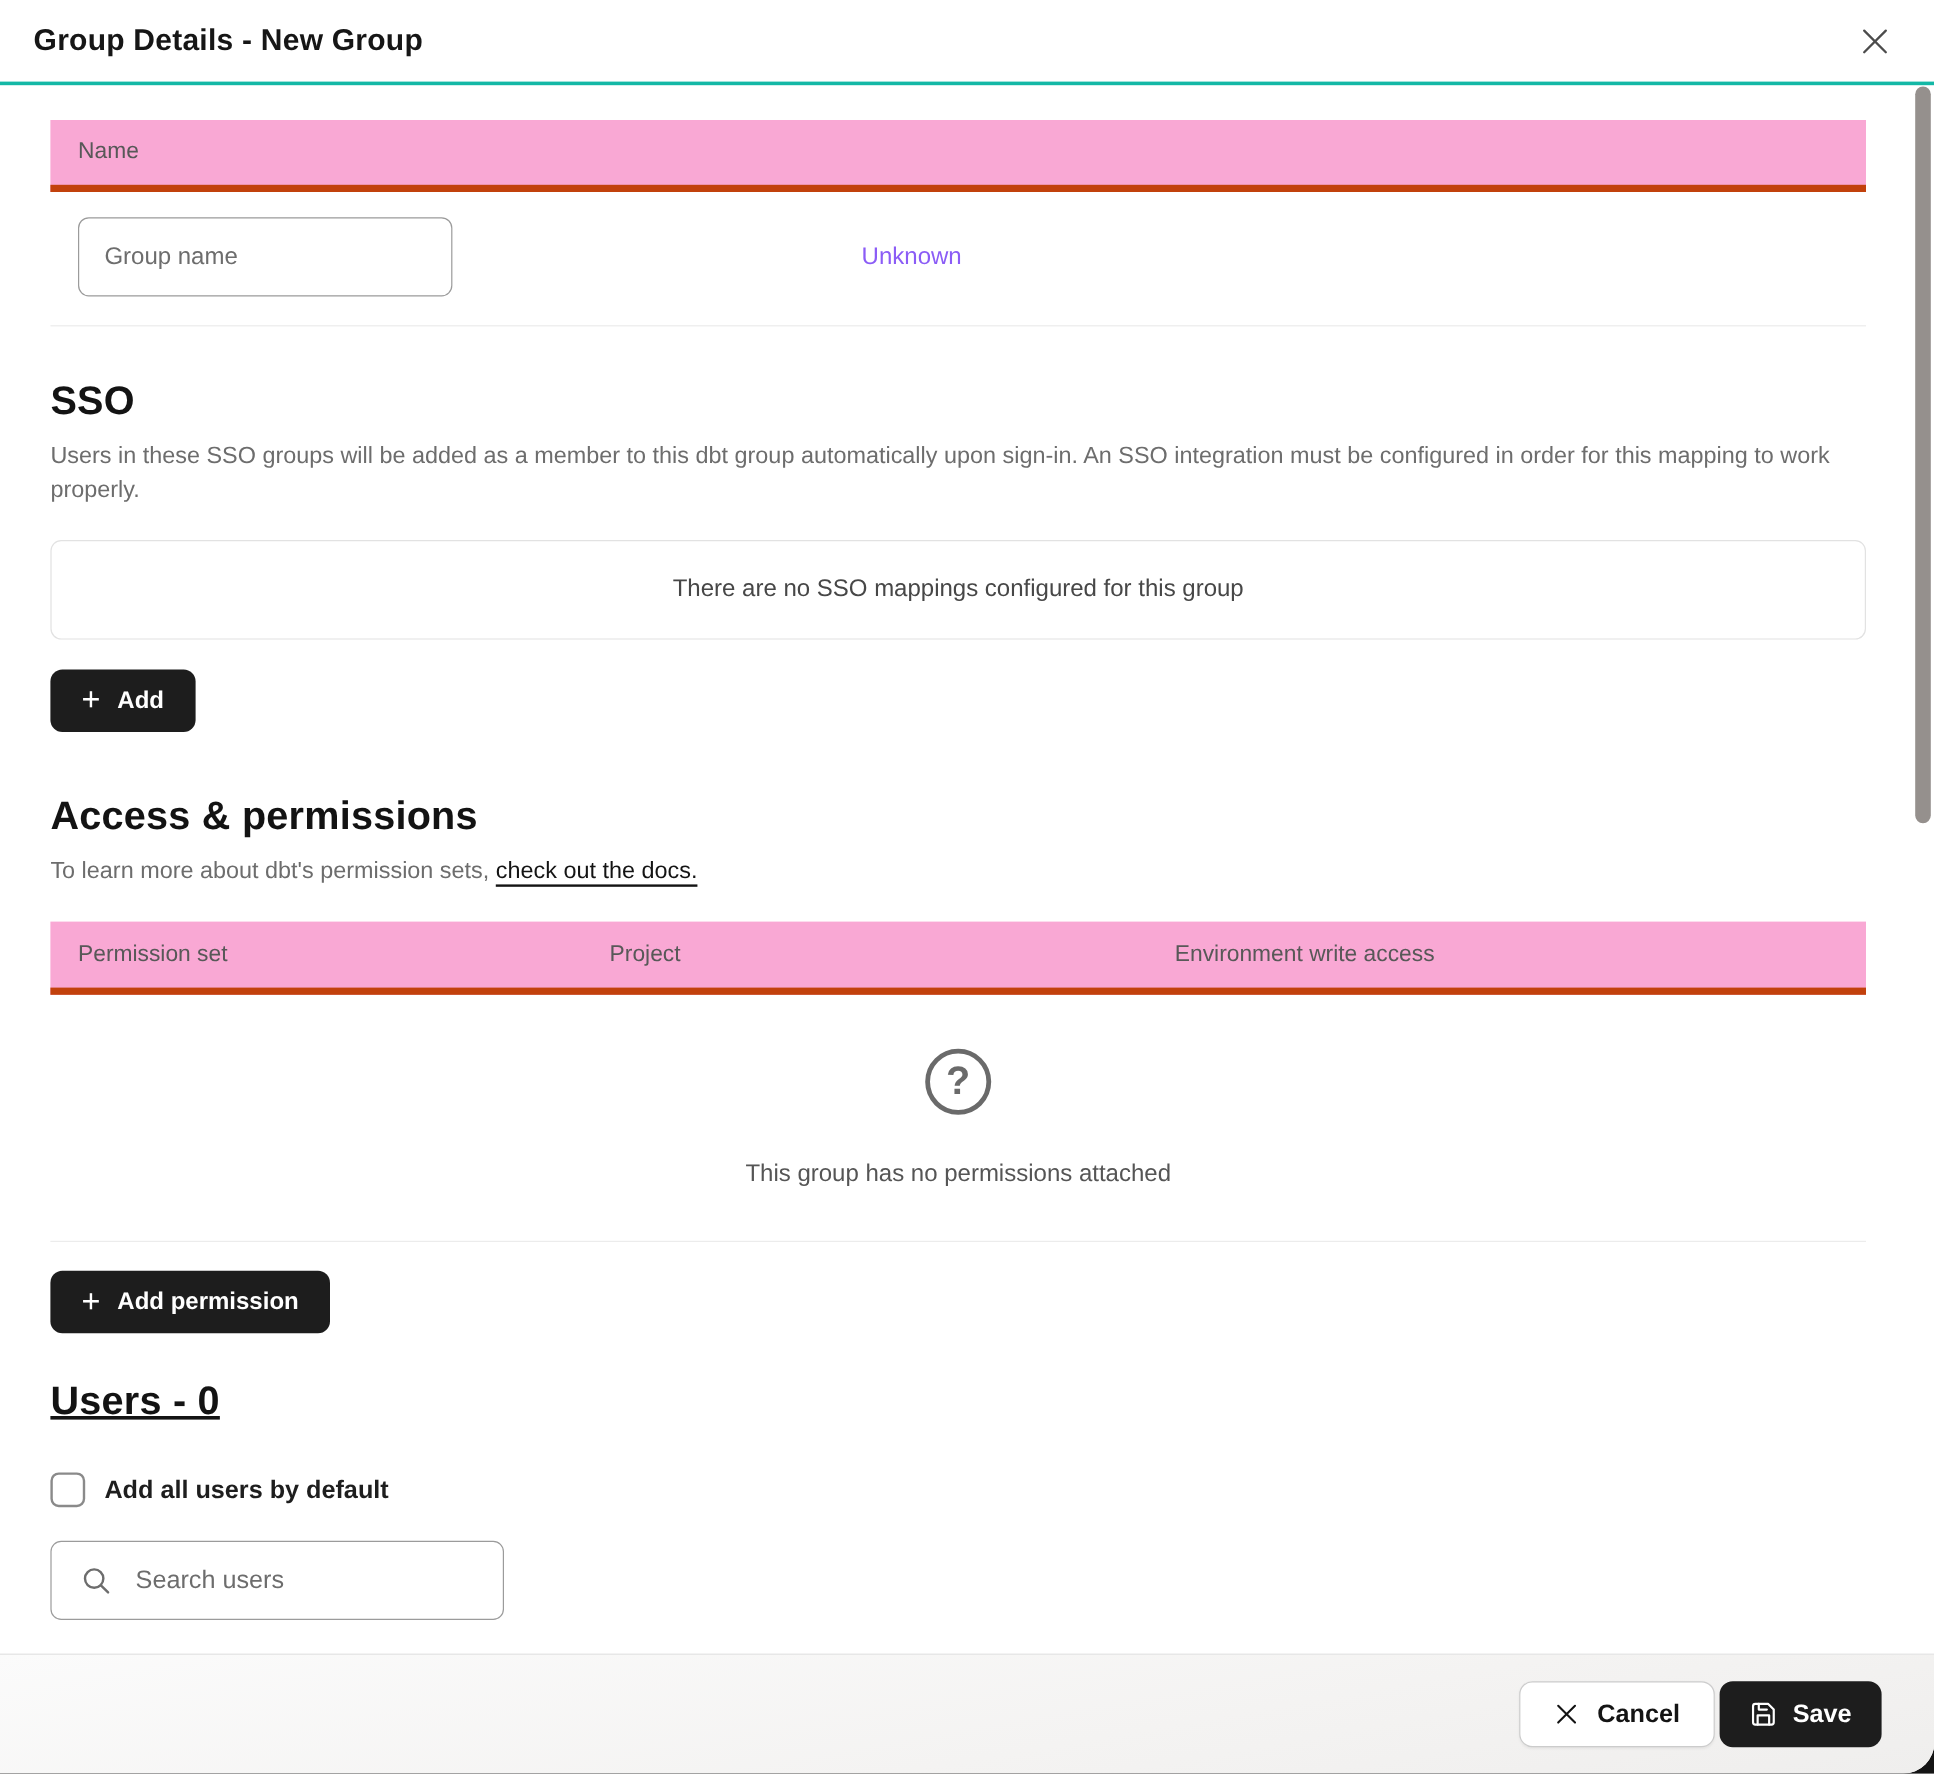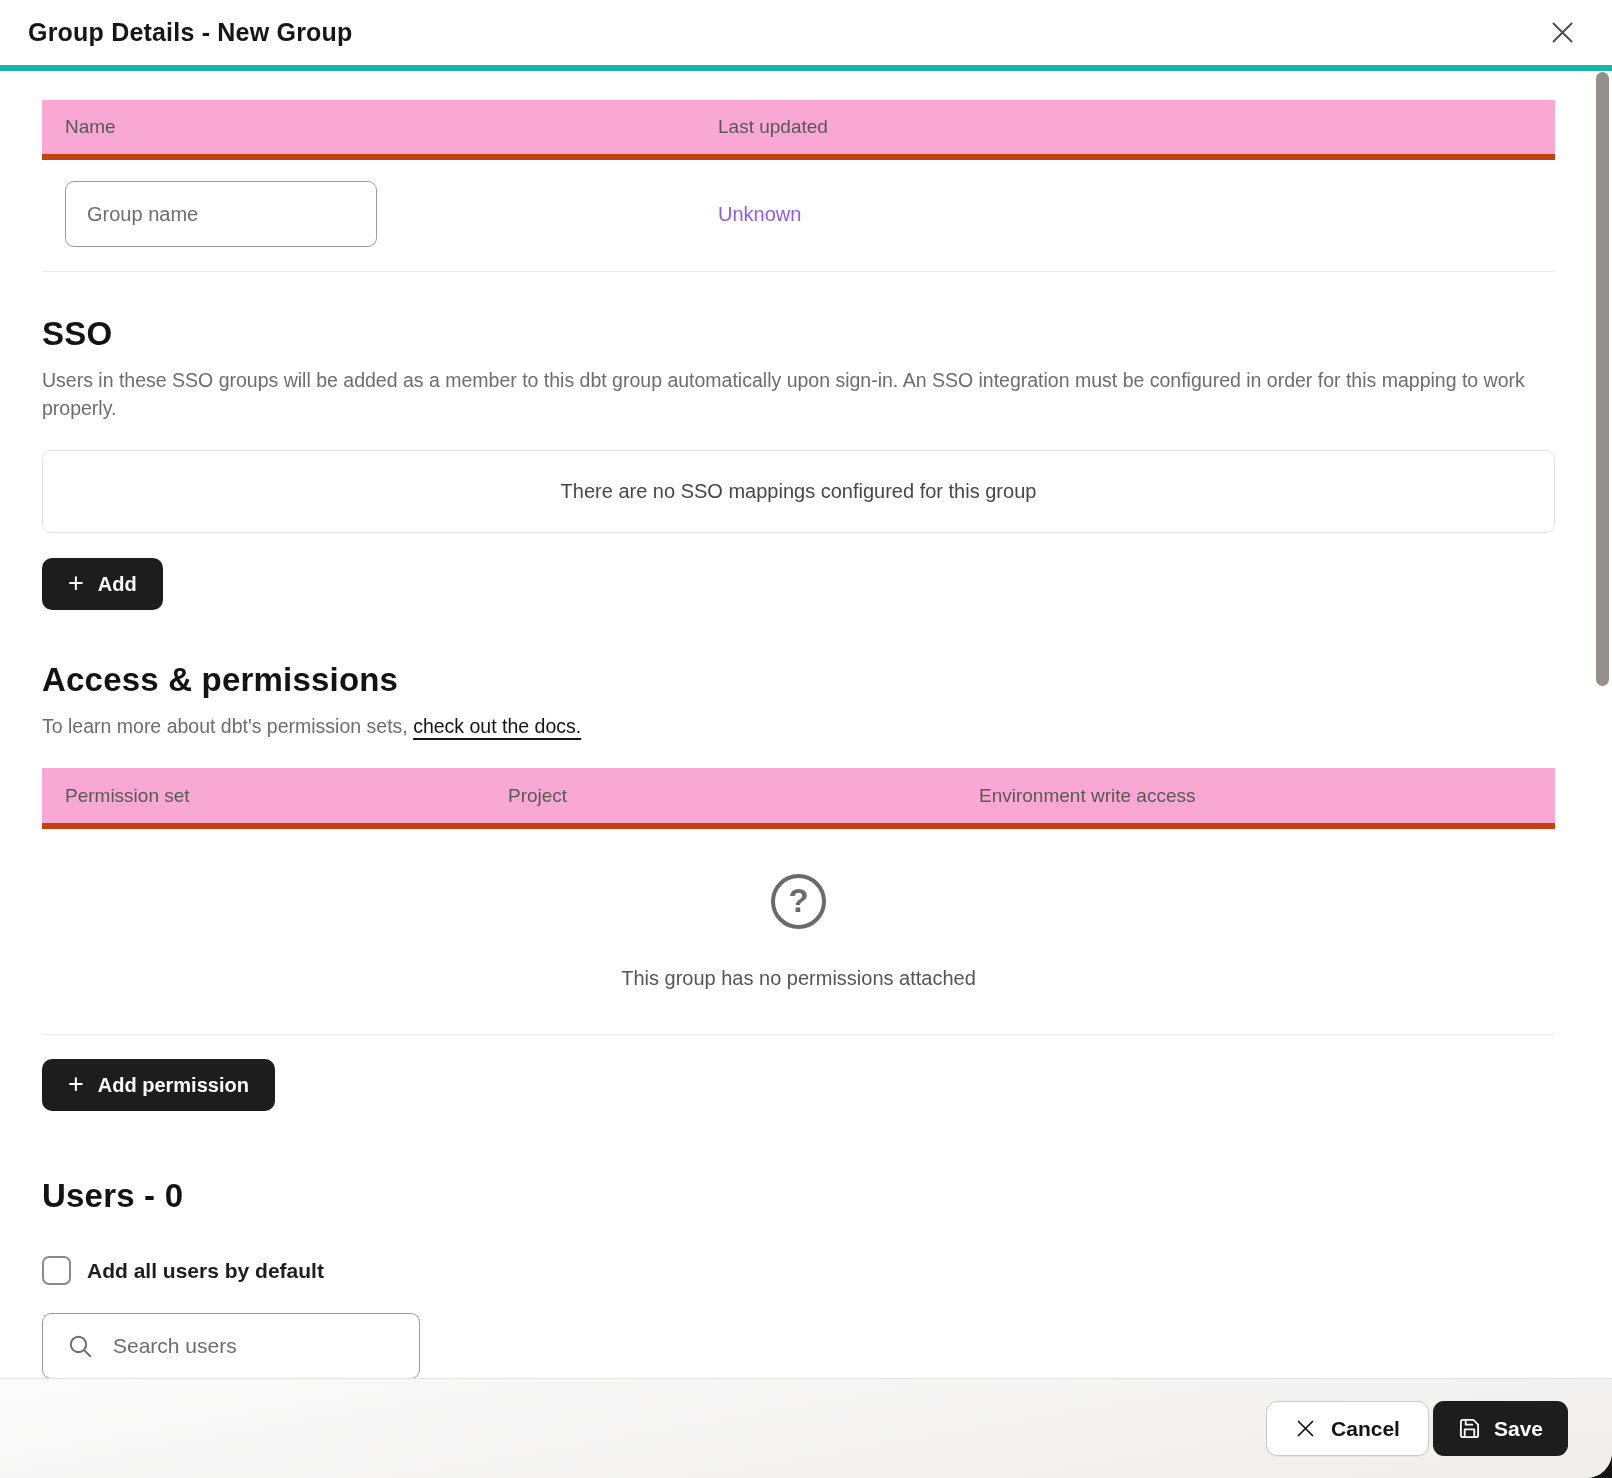--- a/index.html
+++ b/index.html
@@ -15,21 +15,21 @@
     width:1612px; height:1478px;
     background:#ffffff;
     border-radius:0 0 26px 0;
     overflow:hidden;
     display:flex; flex-direction:column;
     box-sizing:border-box;
   }
   
   .modal-header {
     flex:0 0 71px;
-    border-bottom:6px solid #14b8a6;
+    border-bottom:3px solid #14b8a6;
     display:flex; align-items:center; justify-content:space-between;
     padding:0 32px 0 28px; box-sizing:border-box;
   }
   .modal-title { font-size:25px; font-weight:700; color:#161616; letter-spacing:.2px; }
   .close-btn { background:none; border:none; padding:4px; cursor:pointer; line-height:0; }
   
   .content {
     flex:1 1 auto;
     padding:0 57px 0 42px;
     box-sizing:border-box;
@@ -53,21 +53,21 @@
     border:1px solid #9b9b9b; border-radius:9px;
     font-size:20px; padding:0 21px; color:#1c1c1e; outline:none;
     font-family:inherit; background:#fff;
   }
   .group-input::placeholder { color:#6d6d6d; }
   .cell-text { padding-left:23px; font-size:20px; color:#8b5cf6; }
 
   .section-h { margin:0; font-size:33px; line-height:40px; font-weight:700; color:#131313; letter-spacing:.2px; }
   .sso-h { margin-top:42px; }
   .access-h { margin-top:50px; }
-  .users-h { margin-top:65px; }
+  .users-h { margin-top:36px;text-decoration:underline; }
   .section-desc {
     margin:12px 0 0; max-width:1505px;
     font-size:19.5px; line-height:28px; color:#6d6d6d;
   }
   .docs-link {
     color:#141414; font-weight:500;
     text-decoration:underline; text-underline-offset:5px; text-decoration-thickness:1.5px;
     cursor:pointer;
   }
   .empty-box {
@@ -164,21 +164,20 @@
       <svg width="27" height="27" viewBox="0 0 24 24" fill="none" stroke="#4c4c4c" stroke-width="1.7" stroke-linecap="round">
         <path d="M4 4 L20 20 M20 4 L4 20"></path>
       </svg>
     </button>
   </div>
 
   <div class="content">
 
     <div class="tbl-head tbl1-head">
       <div class="th">Name</div>
-      <div class="th">Last updated</div>
     </div>
     <div class="tbl1-row">
       <div>
         <input class="group-input" type="text" placeholder="Group name" style="">
       </div>
       <div class="cell-text">Unknown</div>
     </div>
 
     <h2 class="section-h sso-h">SSO</h2>
     <p class="section-desc">Users in these SSO groups will be added as a member to this dbt group automatically upon sign-in. An SSO integration must be configured in order for this mapping to work properly.</p>

